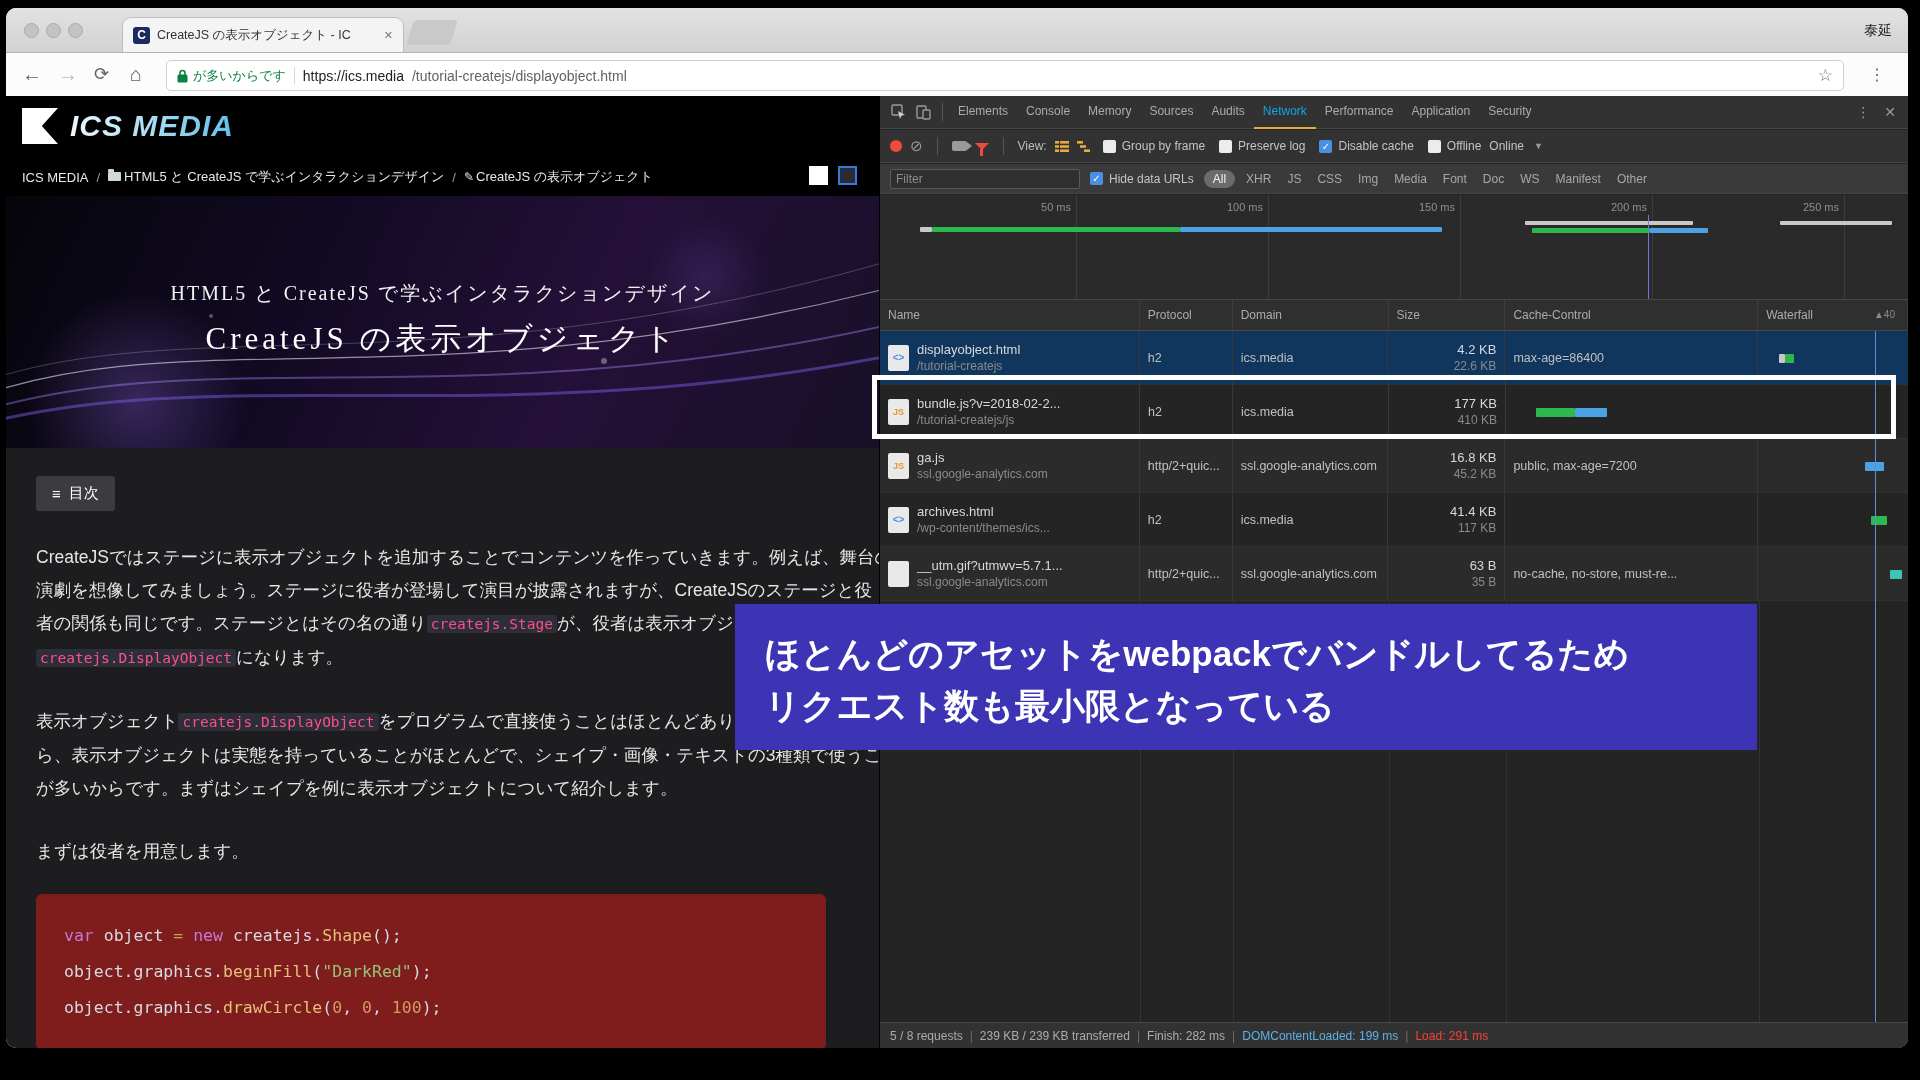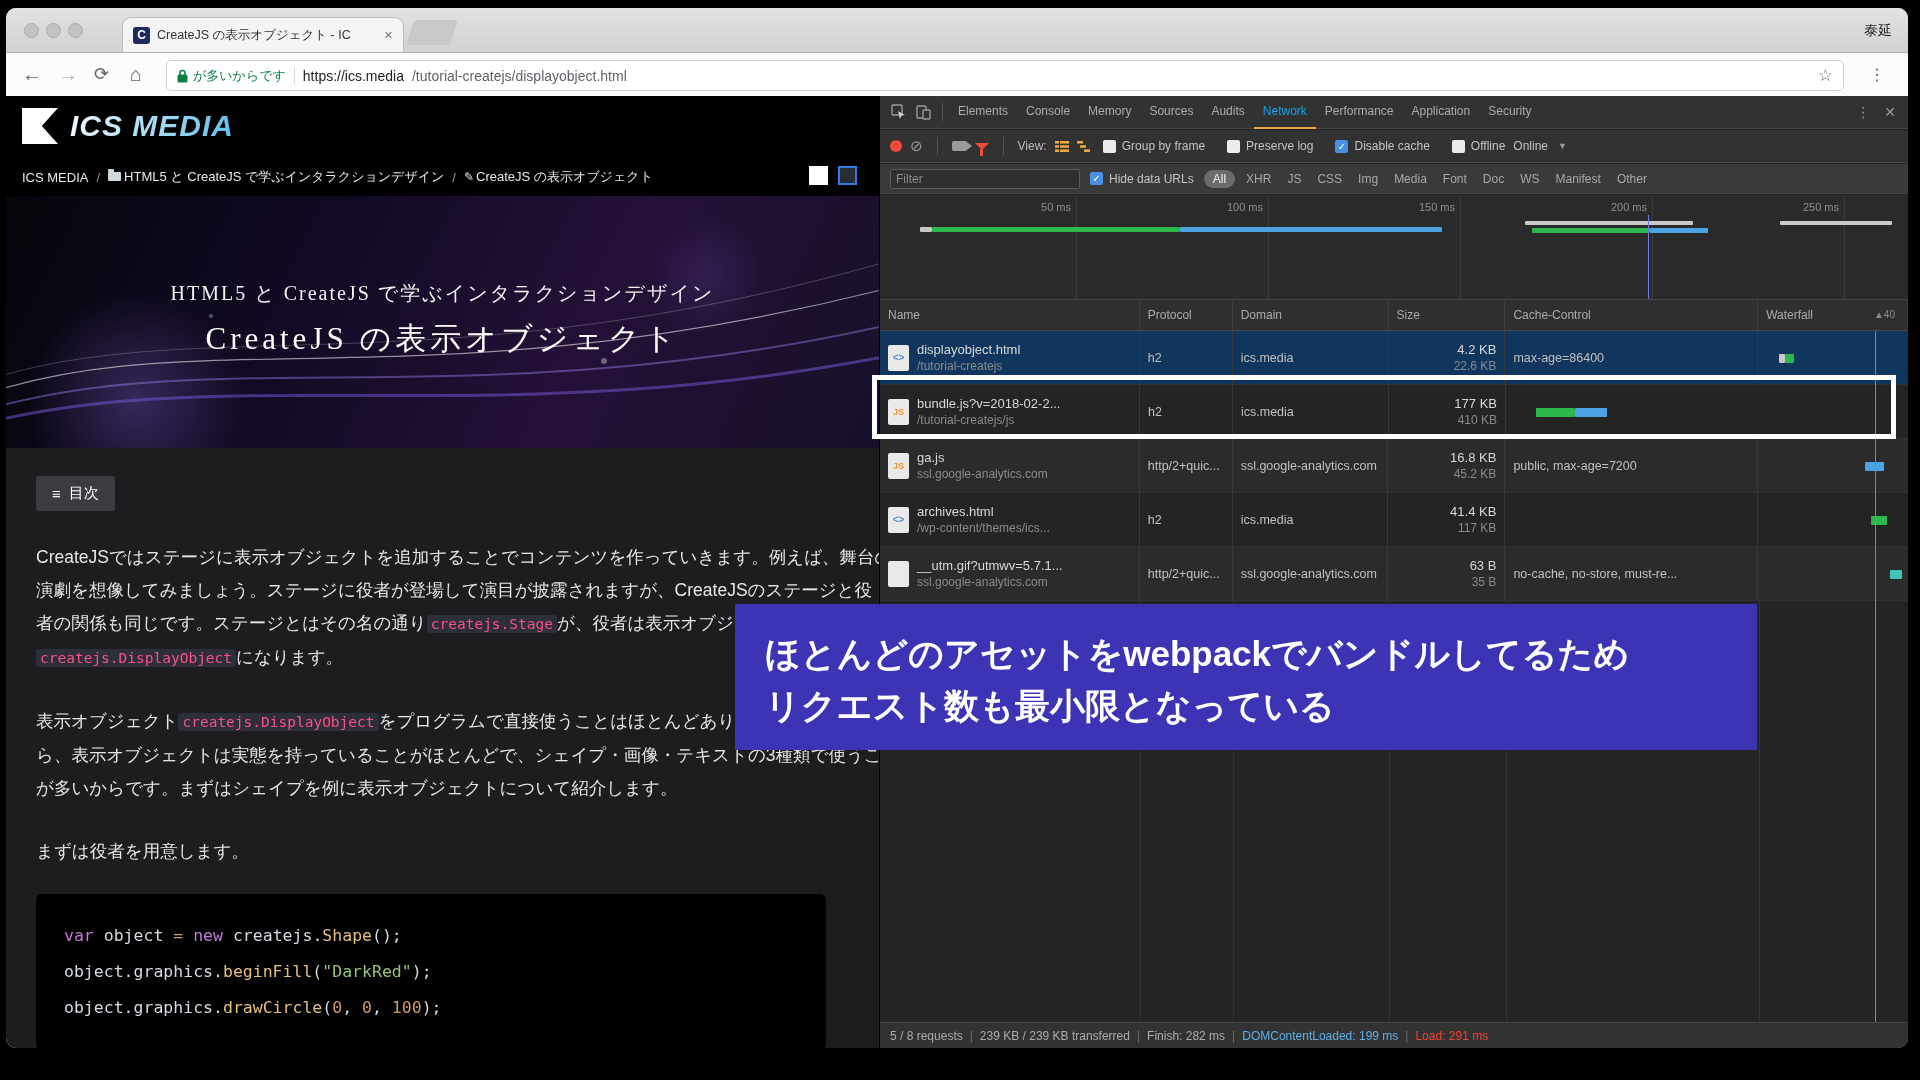--- a/index.html
+++ b/index.html
@@ -60,21 +60,21 @@
     font-family:"Liberation Serif",serif;font-size:20px;letter-spacing:2px;}
   .hero-title{position:absolute;left:0;top:122px;width:100%;text-align:center;color:#fff;
     font-family:"Liberation Serif",serif;font-size:31px;letter-spacing:4px;}
   .page-body{position:absolute;left:0;top:352px;width:873px;bottom:0;padding:28px 30px 0 30px;box-sizing:border-box;}
   .toc-btn{display:inline-flex;align-items:center;gap:8px;background:#3c3c40;color:#fff;
     font-size:15px;padding:8px 16px;border-radius:3px;}
   .para{margin-top:30px;color:#e6e6e6;font-size:17.5px;}
   .para .line{white-space:nowrap;line-height:33px;}
   .inline-code{font-family:"DejaVu Sans Mono",monospace;font-size:14.5px;color:#ff4f87;
     background:#2c2f3a;border-radius:3px;padding:1px 4px;}
-  .codeblock{margin-top:26px;background:#000000;border-radius:6px;padding:24px 28px;width:790px;box-sizing:border-box;}
+  .codeblock{margin-top:26px;background:#7f1d1d;border-radius:6px;padding:24px 28px;width:790px;box-sizing:border-box;}
   .code-line{font-family:"DejaVu Sans Mono",monospace;font-size:16.5px;line-height:36px;white-space:pre;}
   .tok-pl{color:#d5dae4;} .tok-kw{color:#c678dd;} .tok-fn{color:#e5c07b;}
   .tok-str{color:#98c379;} .tok-num{color:#d19a66;} .tok-op{color:#d19a66;}
   
   .devtools{position:relative;width:1029px;height:952px;background:#242424;color:#bdbdbd;
     font-size:12px;border-left:1px solid #000;box-sizing:border-box;flex:0 0 1029px;overflow:hidden;}
   .dt-tabbar{position:absolute;left:0;top:0;width:100%;height:33px;background:#323232;
     border-bottom:1px solid #474747;display:flex;align-items:center;padding-left:8px;box-sizing:border-box;}
   .dt-icon{width:22px;height:22px;display:flex;align-items:center;justify-content:center;margin-right:2px;}
   .dt-vsep{width:1px;height:18px;background:#555;margin:0 6px;}
@@ -303,21 +303,21 @@
             <rect x="0" y="4.2" width="4" height="2.6" fill="#e8aa3e"></rect>
               <rect x="5" y="4.2" width="9" height="2.6" fill="#e8aa3e"></rect>
             <rect x="0" y="8.4" width="4" height="2.6" fill="#e8aa3e"></rect>
               <rect x="5" y="8.4" width="9" height="2.6" fill="#e8aa3e"></rect>
           </svg>
           <svg class="view-ic" viewBox="0 0 14 11">
             <rect x="0" y="0" width="6" height="2.6" fill="#e8aa3e"></rect>
               <rect x="3" y="4.2" width="6" height="2.6" fill="#e8aa3e"></rect>
             <rect x="7" y="8.4" width="6" height="2.6" fill="#e8aa3e"></rect>
           </svg>
-          <div id="dtChecks" style="display:flex;align-items:center;gap:22px;margin-left:4px">
+          <div id="dtChecks" style="display:flex;align-items:center;gap:14px;margin-left:4px">
               <div class="cb-row">
                 <span class="cb"></span>
                 <span>Group by frame</span>
               </div>
               <div class="cb-row">
                 <span class="cb"></span>
                 <span>Preserve log</span>
               </div>
               <div class="cb-row">
                 <span class="cb on">✓</span>

